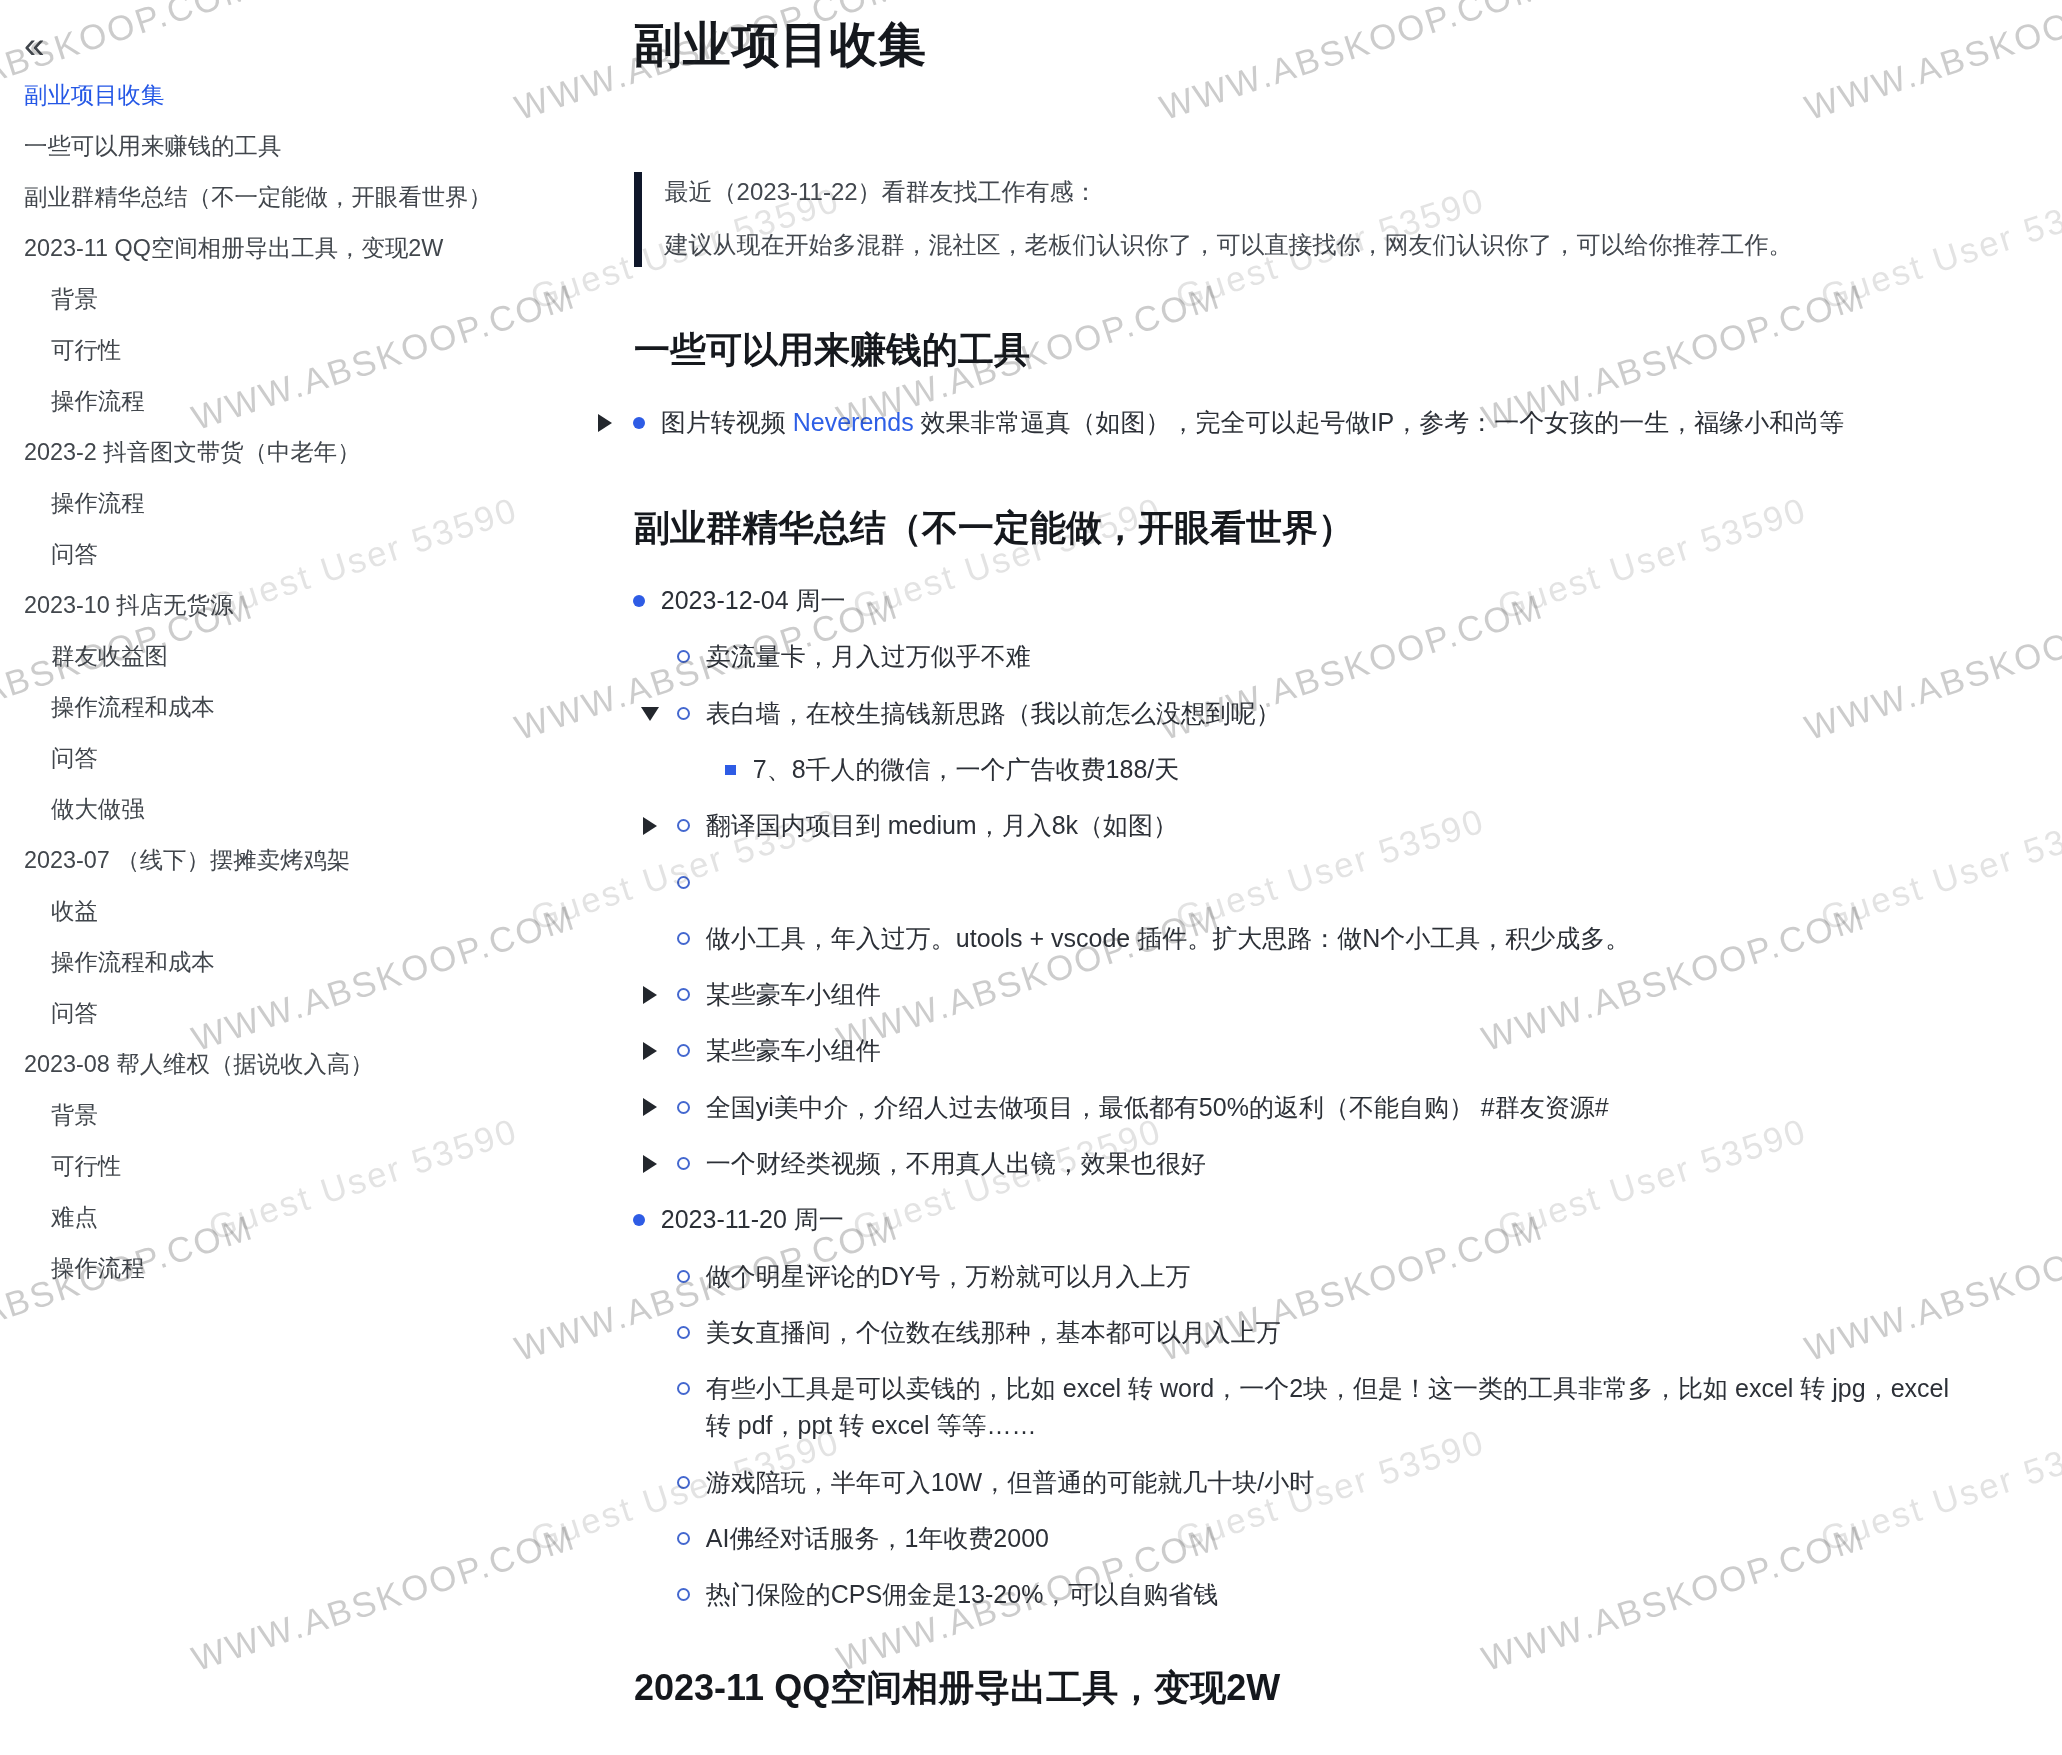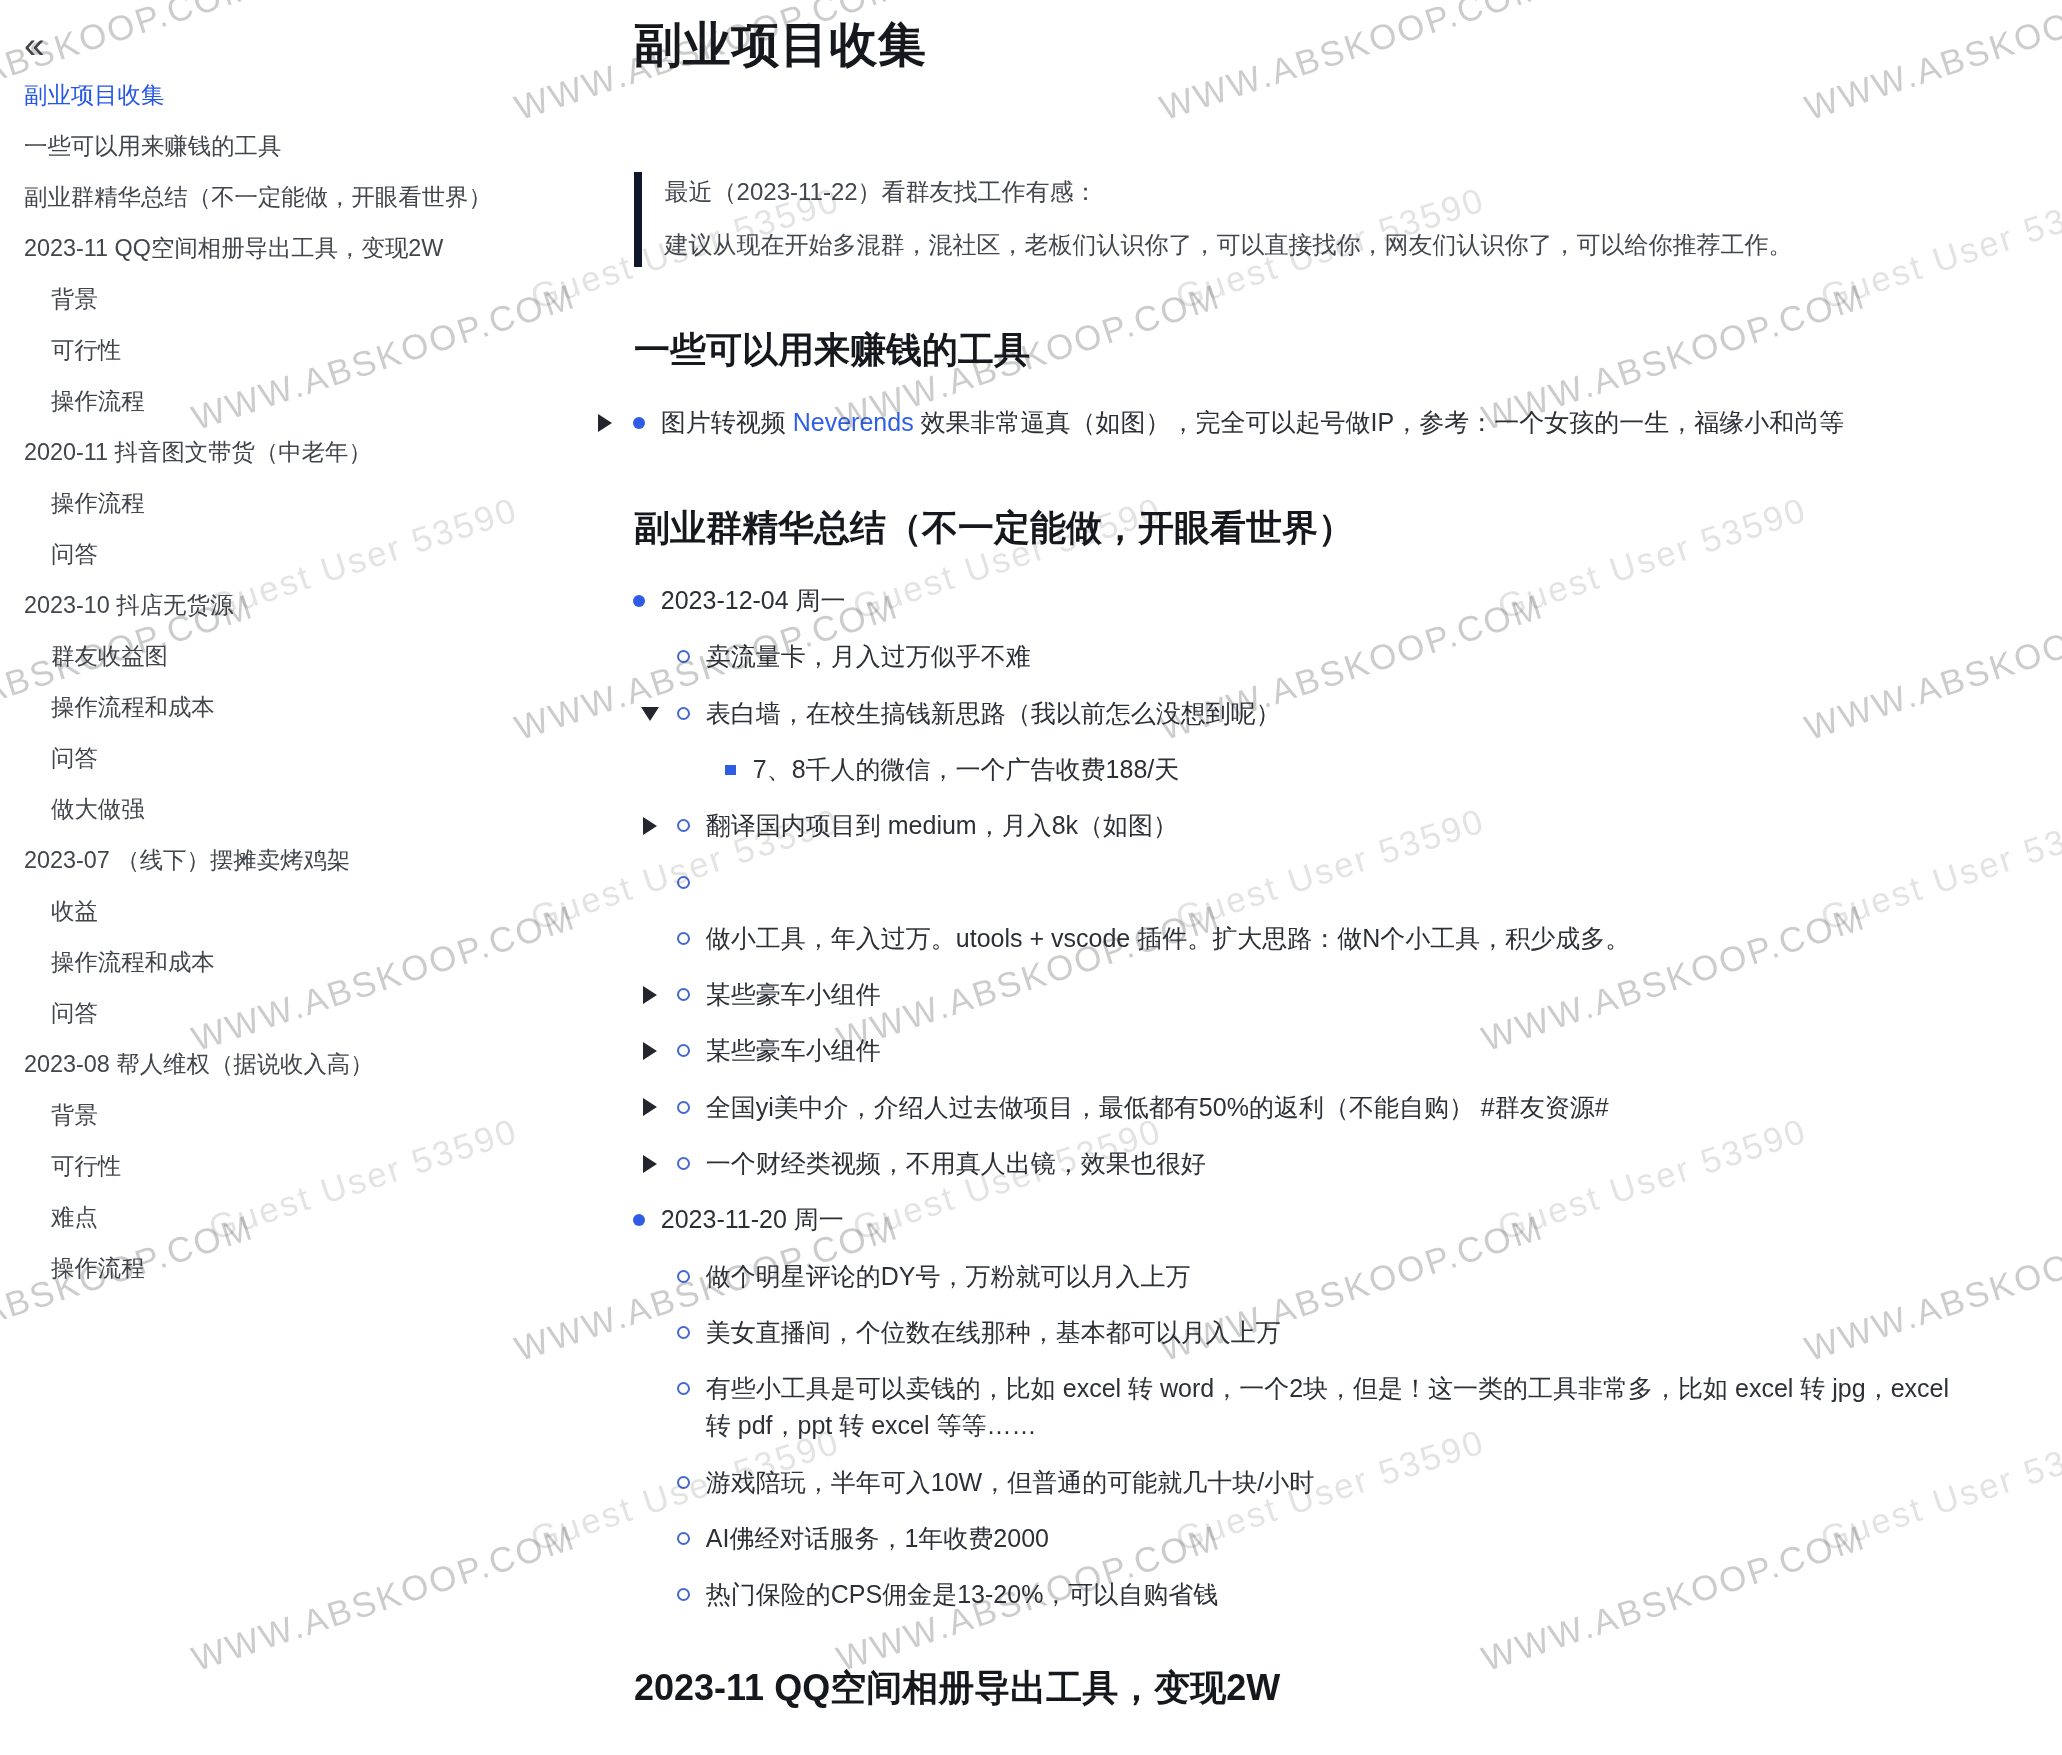--- a/index.html
+++ b/index.html
@@ -98,21 +98,21 @@
 <div class="sidebar">
   <div class="collapse-btn">«</div>
   <div id="side-list">
       <div class="side-item active">副业项目收集</div>
       <div class="side-item">一些可以用来赚钱的工具</div>
       <div class="side-item">副业群精华总结（不一定能做，开眼看世界）</div>
       <div class="side-item">2023-11 QQ空间相册导出工具，变现2W</div>
       <div class="side-item sub">背景</div>
       <div class="side-item sub">可行性</div>
       <div class="side-item sub">操作流程</div>
-      <div class="side-item">2020-11 抖音图文带货（中老年）</div>
+      <div class="side-item">2023-2 抖音图文带货（中老年）</div>
       <div class="side-item sub">操作流程</div>
       <div class="side-item sub">问答</div>
       <div class="side-item">2023-10 抖店无货源</div>
       <div class="side-item sub">群友收益图</div>
       <div class="side-item sub">操作流程和成本</div>
       <div class="side-item sub">问答</div>
       <div class="side-item sub">做大做强</div>
       <div class="side-item">2023-07 （线下）摆摊卖烤鸡架</div>
       <div class="side-item sub">收益</div>
       <div class="side-item sub">操作流程和成本</div>

